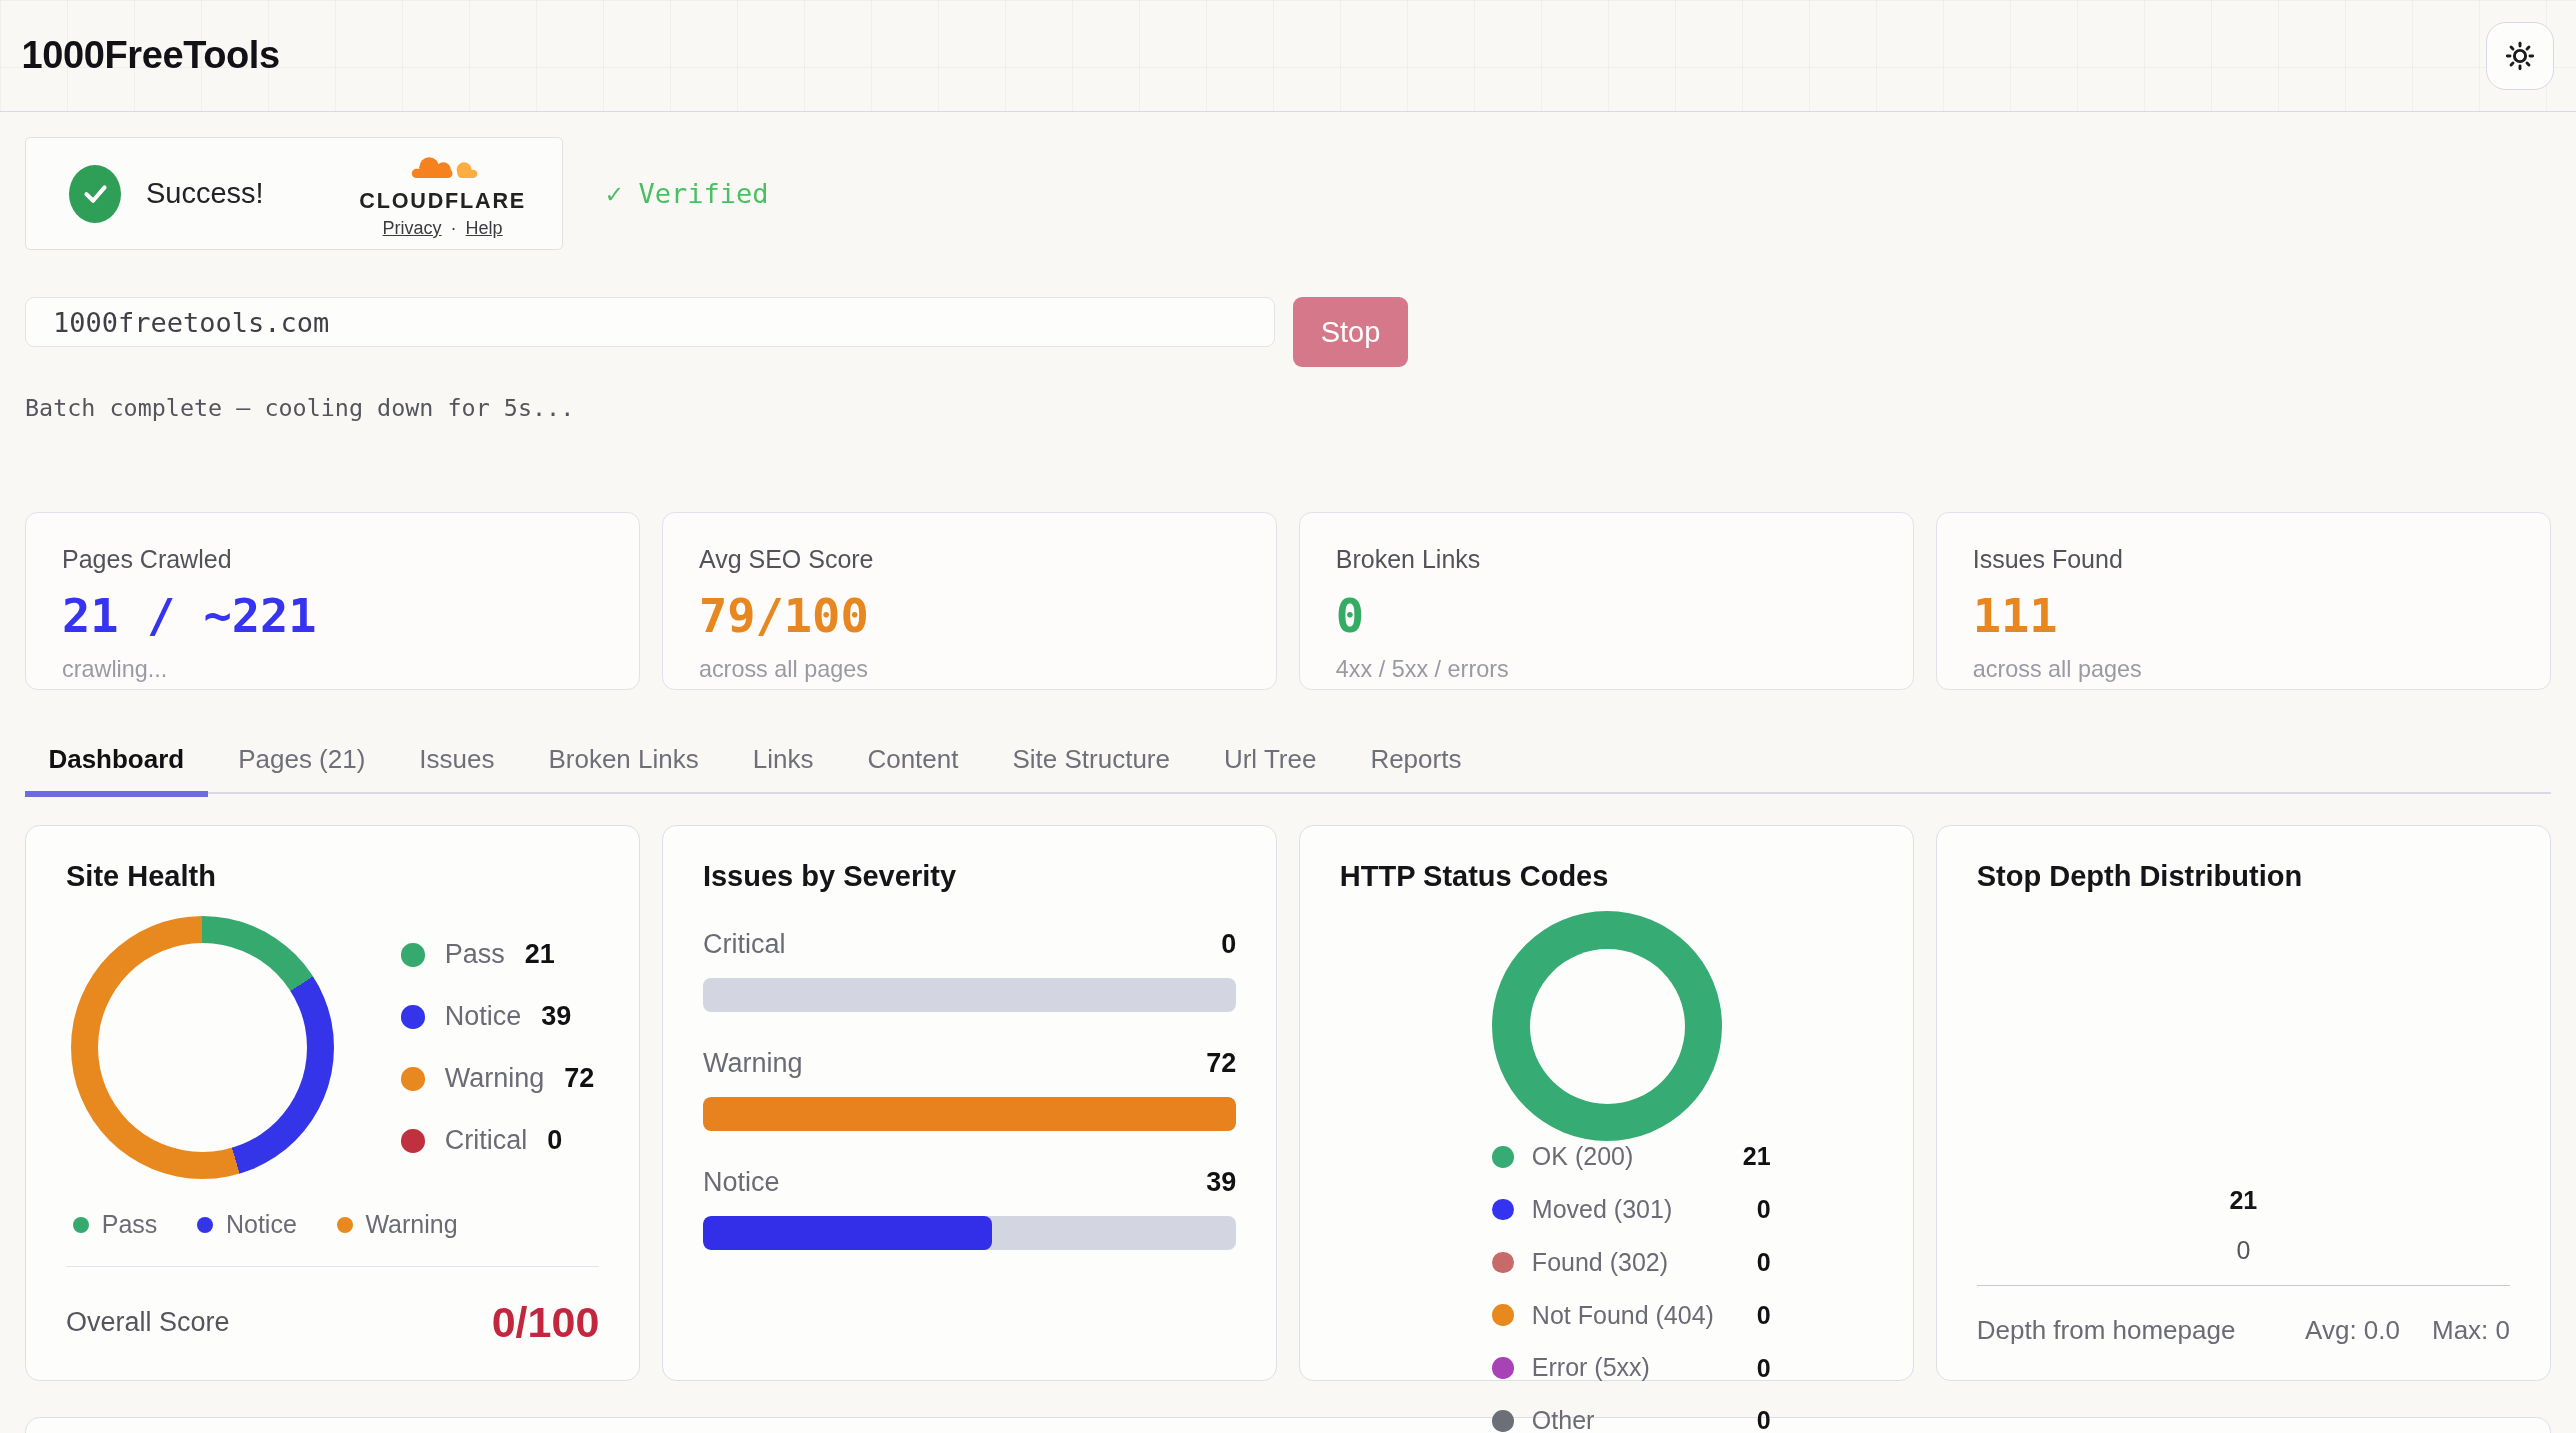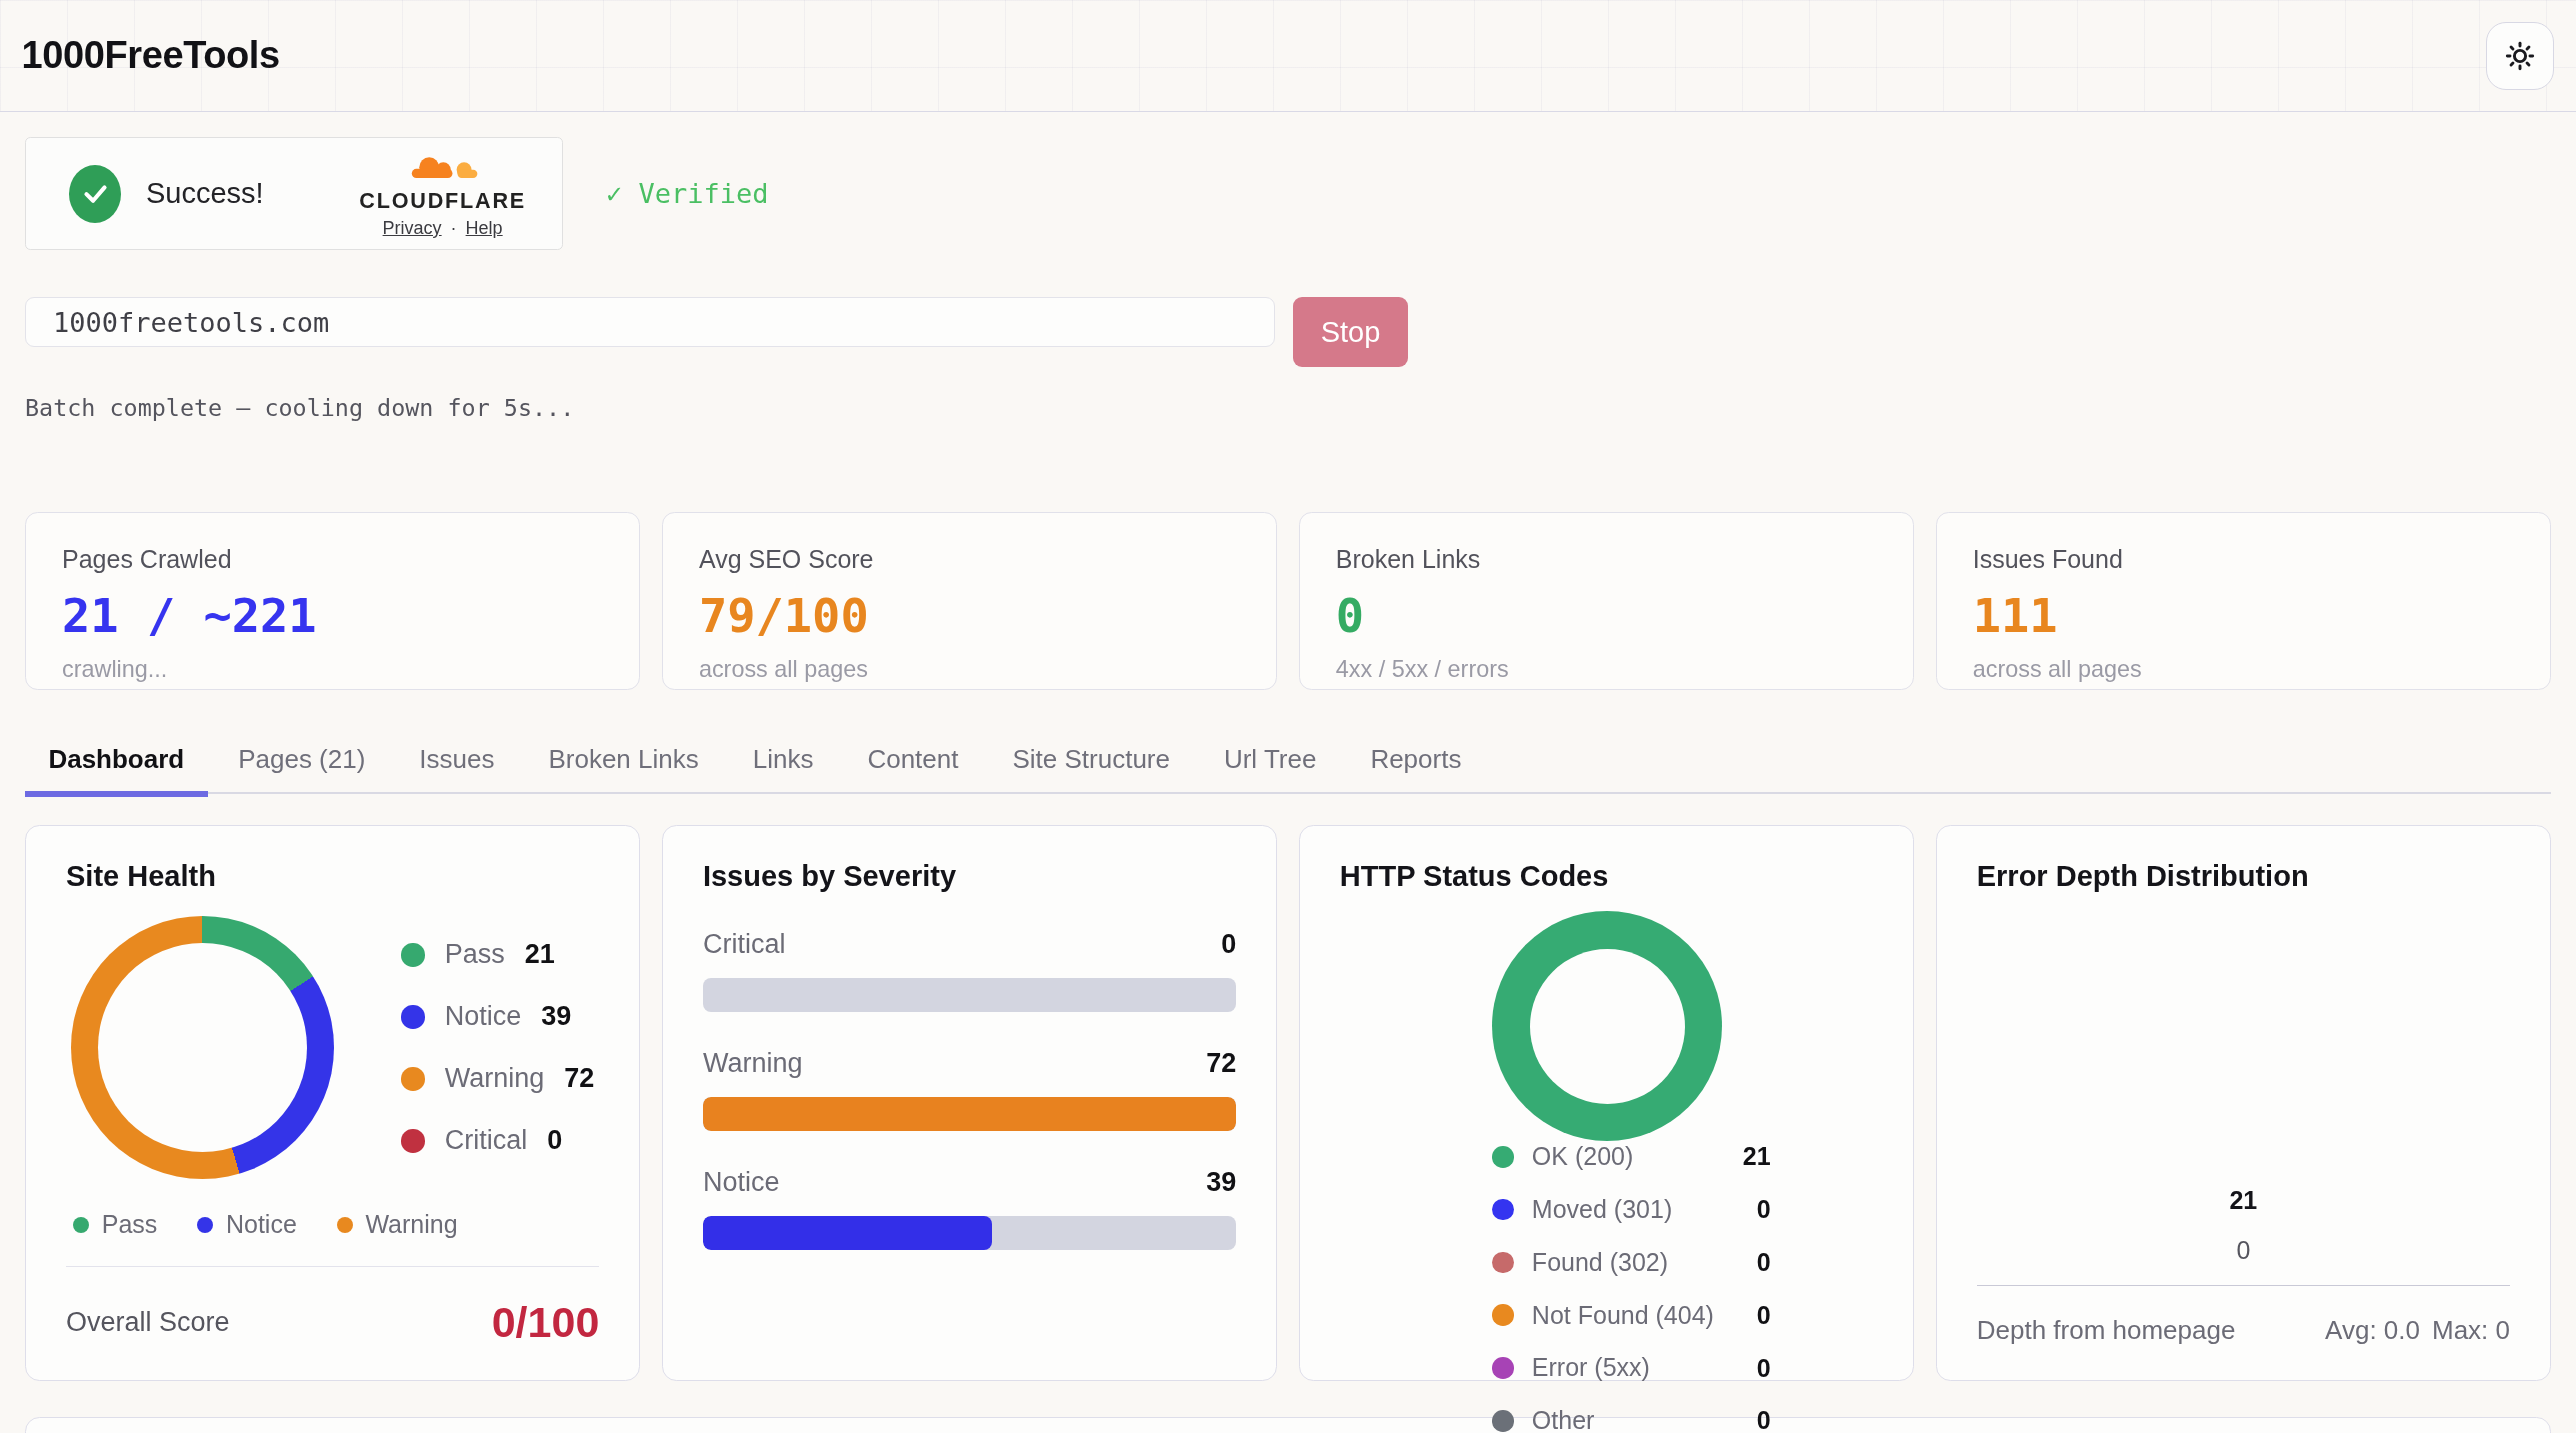--- a/index.html
+++ b/index.html
@@ -137,21 +137,21 @@
   .http-label { font-size:25px; color:#6b6b76; width:193px; line-height:1.25; }
   .http-val { font-size:25px; font-weight:700; color:#111114; margin-left:auto; }
 
   
   .depth-plot { flex:1; display:flex; flex-direction:column; justify-content:flex-end; align-items:center; }
   .depth-bar { width:144px; background:#3534ef; }
   .depth-val { font-size:25px; font-weight:700; color:#141419; }
   .depth-tick { margin-top:21.6px; font-size:25px; color:#55555e; margin-bottom:20px; }
   .depth-axis { border-top:1.8px solid #c9c9d6; }
   .depth-footer { margin-top:29px; display:flex; justify-content:space-between; font-size:26px; color:#6b6b76; }
-  .depth-stats { display:flex; gap:12px; }
+  .depth-stats { display:flex; gap:32px; }
 
   
   .crawl-stats { margin-top:36px; height:144px; }
 </style>
 </head>
 <body>
 
 <header>
   <div class="app-title">1000FreeTools</div>
   <button class="theme-btn">
@@ -364,21 +364,21 @@
           <div class="http-row">
             <span class="http-dot" style="background: rgb(107, 112, 120);"></span>
             <span class="http-label">Other</span>
             <span class="http-val">0</span>
           </div>
         </div>
       </div>
     </div>
 
     <div class="card">
-      <h3>Error Depth Distribution</h3>
+      <h3>Stop Depth Distribution</h3>
       <div class="depth-plot">
         <div class="depth-val">21</div>
         <div class="depth-bar" style="height:0;"></div>
         <div class="depth-tick">0</div>
       </div>
       <div class="depth-axis"></div>
       <div class="depth-footer">
         <span>Depth from homepage</span>
         <span class="depth-stats">
           <span>Avg: 0.0</span>

